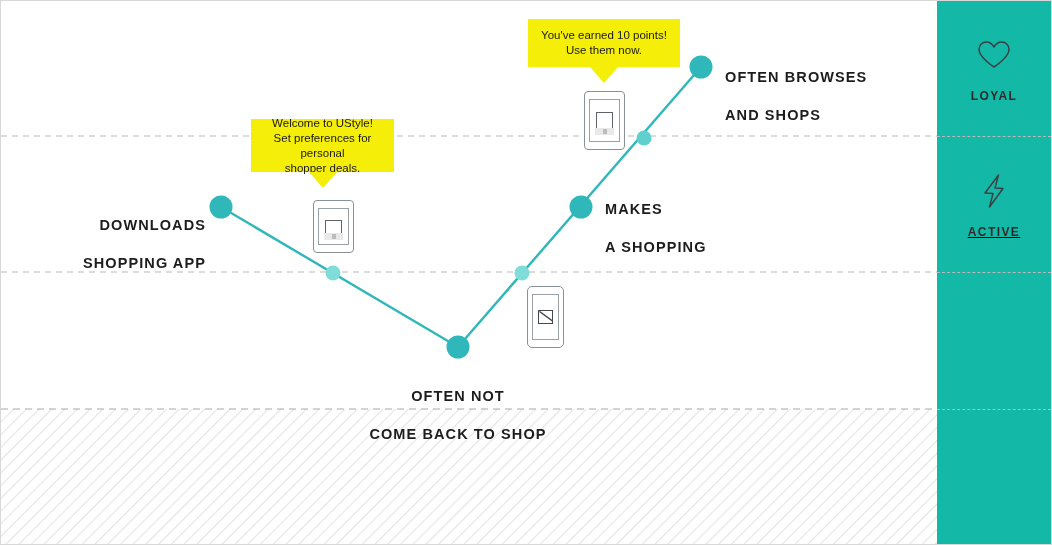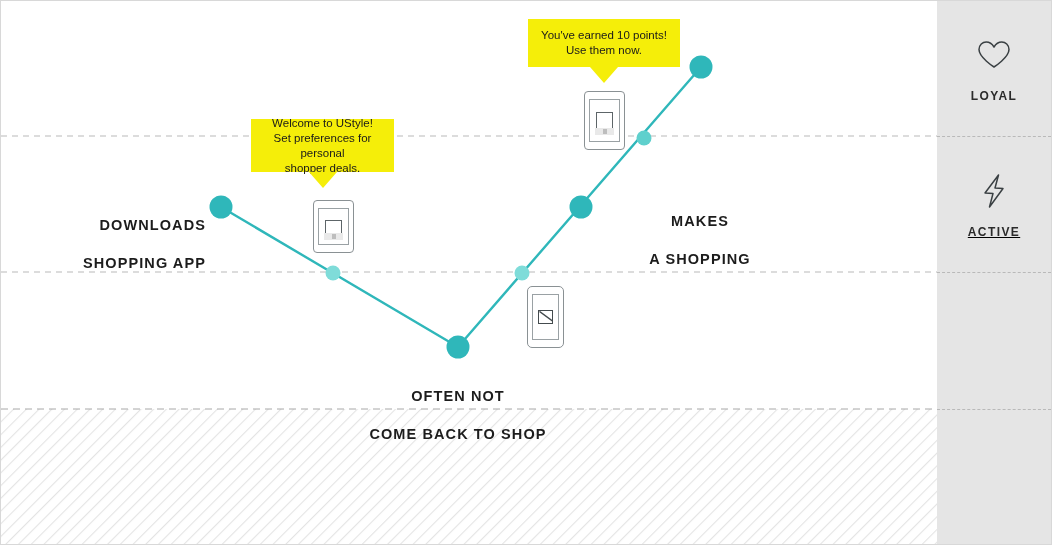--- a/index.html
+++ b/index.html
@@ -134,21 +134,21 @@
     border-bottom: 11px solid transparent;
     border-right: 13px solid #f5ee09;
   }
 
   
   #sidebar {
     position: absolute;
     right: 0; top: 0;
     width: 114px;
     height: 543px;
-    background: #e5e5e5;
+    background: #14b8a6;
     margin-left: 31px;
   }
   .seg {
     position: absolute;
     left: 0;
     width: 114px;
     box-sizing: border-box;
     display: flex;
     flex-direction: column;
     align-items: center;
@@ -220,25 +220,29 @@
     <div class="node-label nl-right" style="left:40px; top:196px; width:165px;">
       <div>DOWNLOADS</div>
       <div>SHOPPING APP</div>
     </div>
 
     <div class="node-label nl-center" style="left:352px; top:367px; width:210px;">
       <div>OFTEN NOT</div>
       <div>COME BACK TO SHOP</div>
     </div>
 
-    <div class="node-label nl-left" style="left:604px; top:192px; width:190px;text-align:center;">
+    <div class="node-label nl-left" style="left:604px; top:180px; width:190px;">
       <div>MAKES</div>
       <div>A SHOPPING</div>
     </div>
 
+    <div class="node-label nl-left" style="left:724px; top:48px; width:210px;">
+      <div>OFTEN BROWSES</div>
+      <div>AND SHOPS</div>
+    </div>
 
     <div class="callout" style="left:250px; top:118px; width:143px; height:53px;">
       <span>Welcome to UStyle!
 Set preferences for personal
 shopper deals.</span>
       <span class="callout-tail-down"></span>
     </div>
 
     <div class="phone" style="left:312px; top:199px; width:41px; height:53px;">
       <div class="phone-screen">

